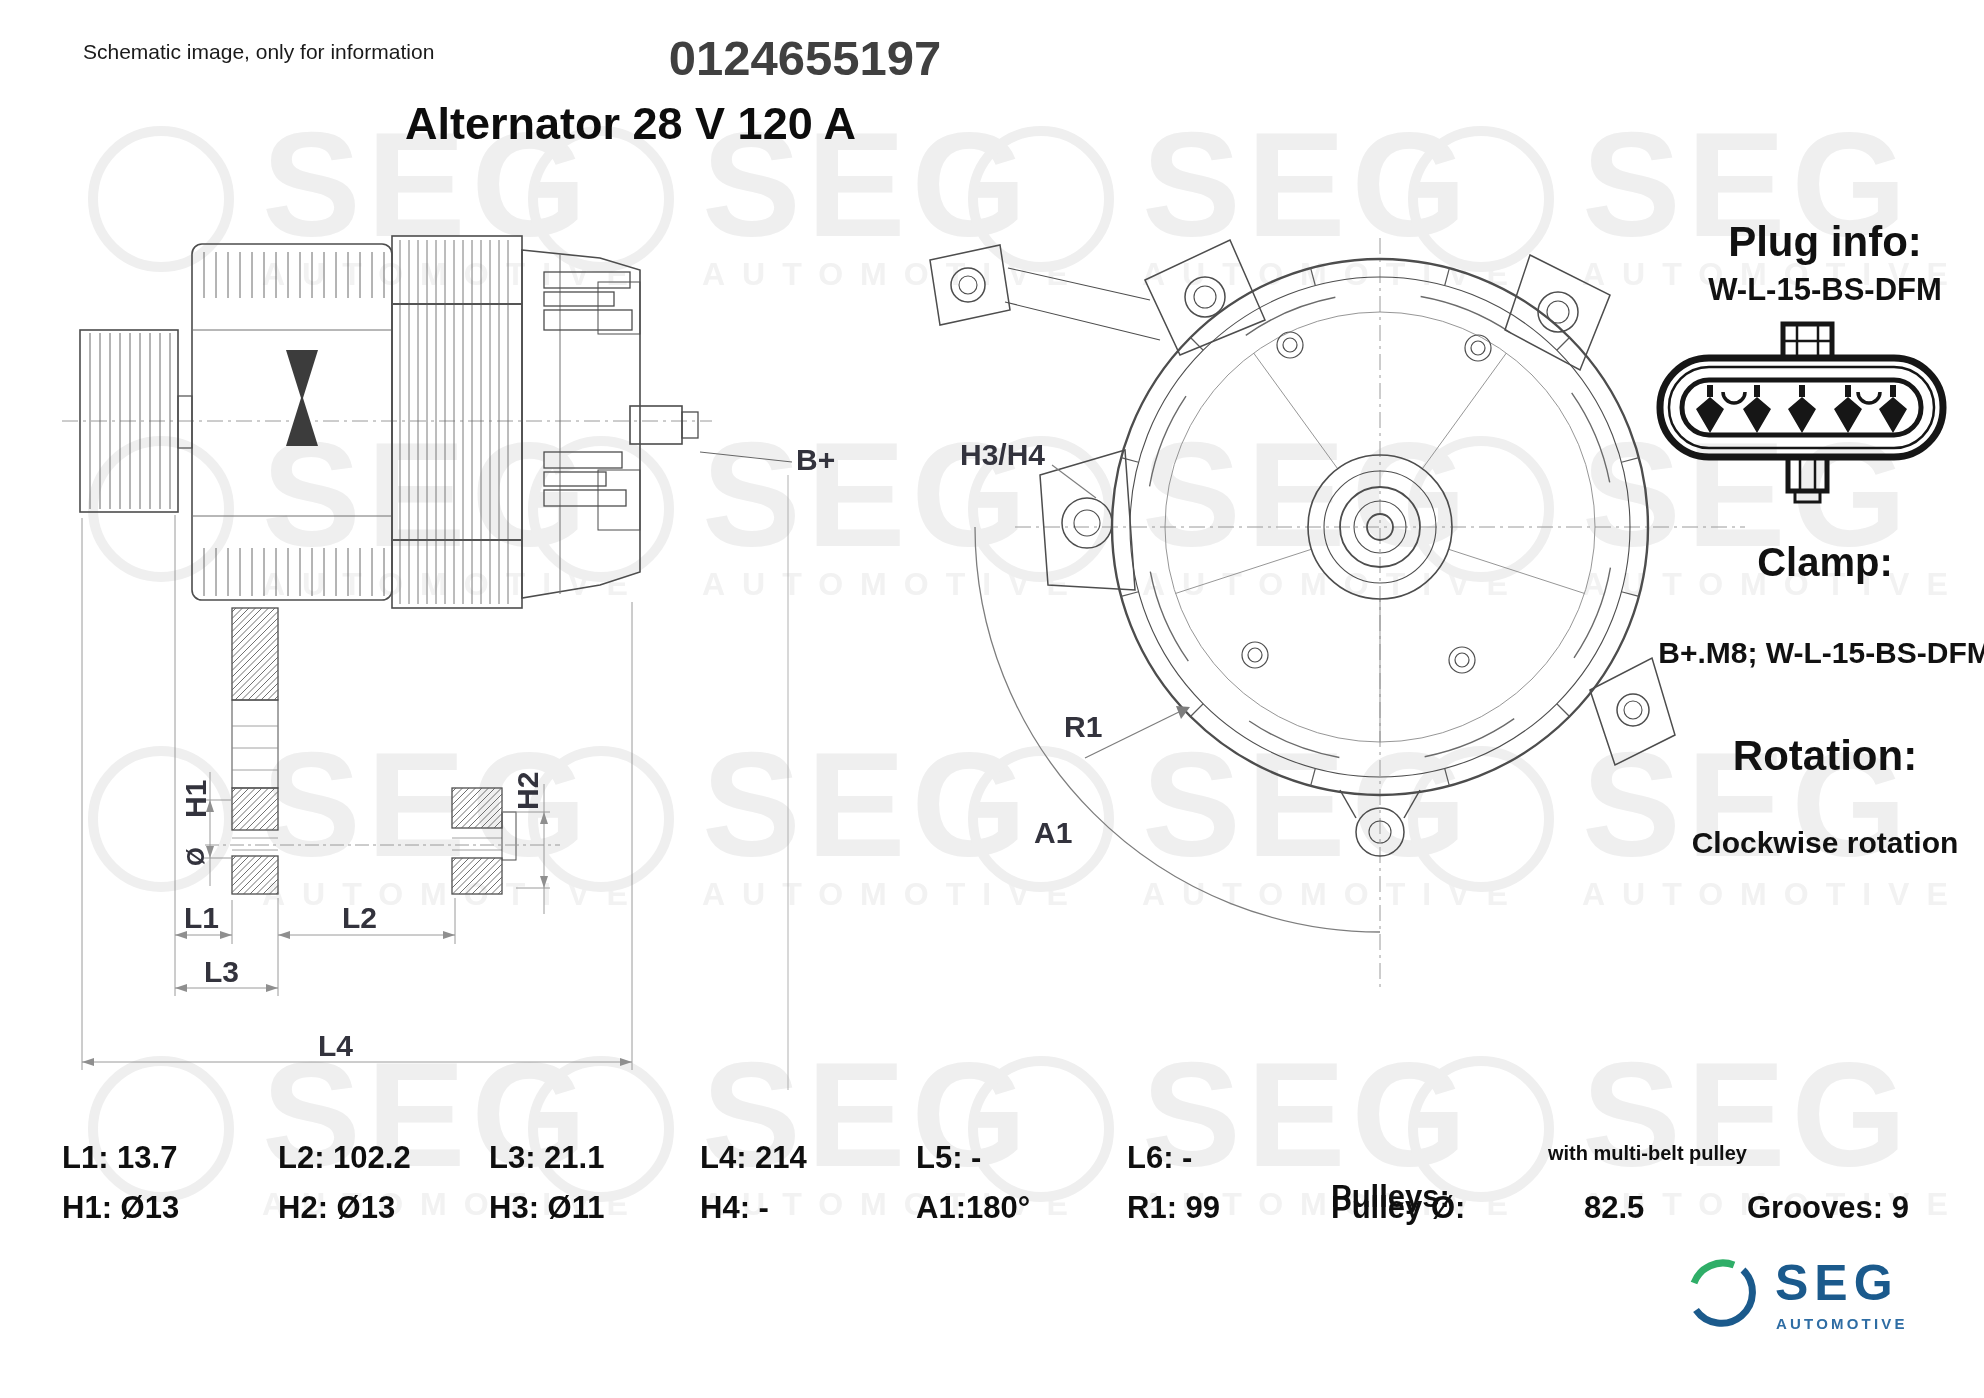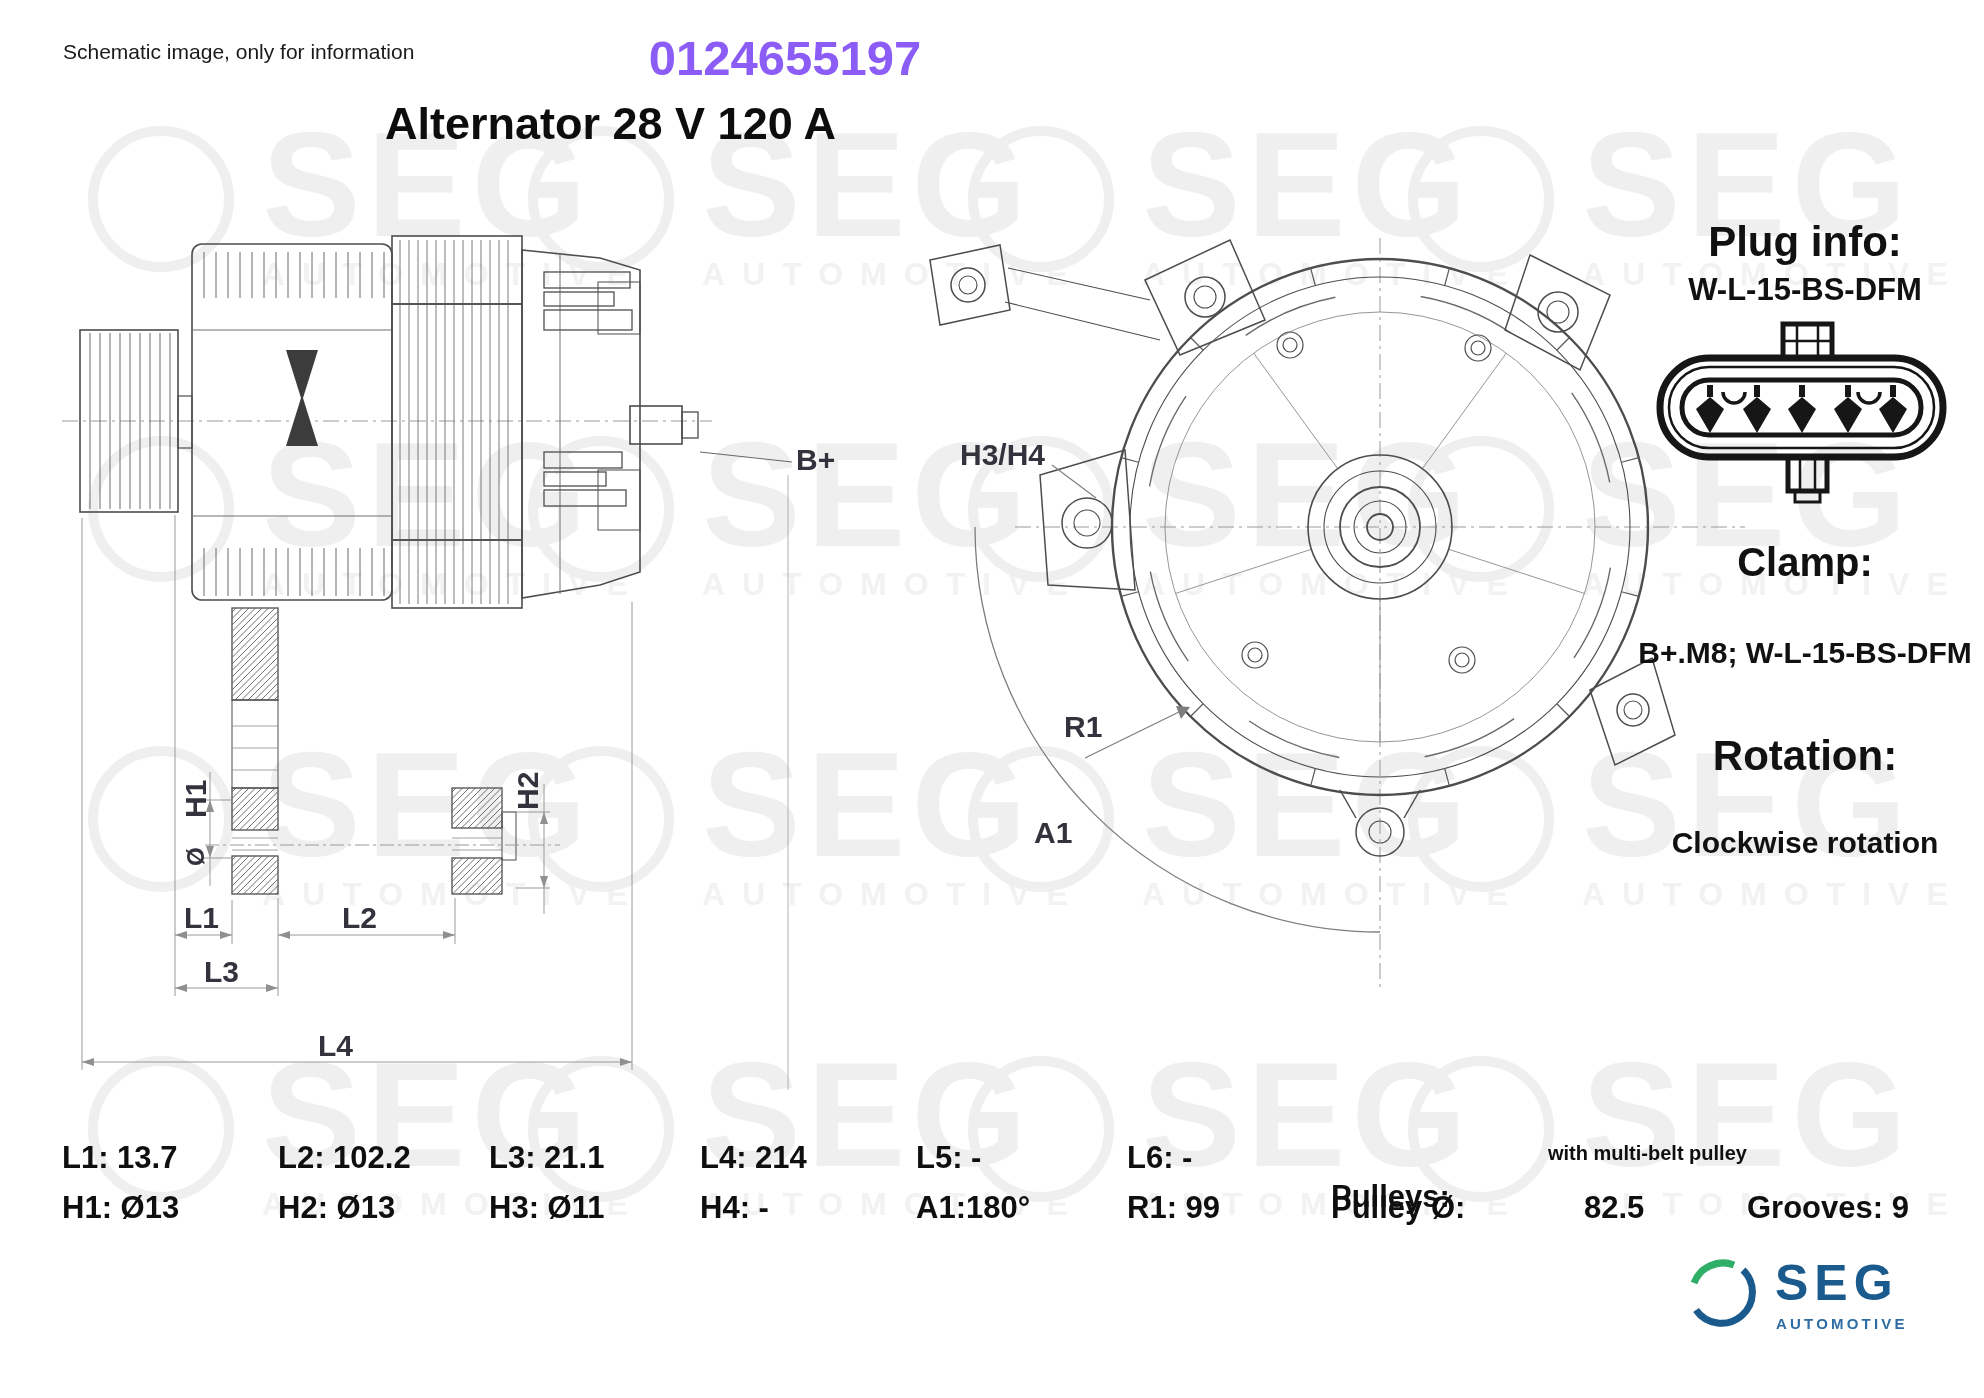--- a/index.html
+++ b/index.html
@@ -6,24 +6,24 @@
   body{width:1984px;height:1398px;position:relative;overflow:hidden;
        font-family:"Liberation Sans",sans-serif;color:#111;}
   
   .wm{position:absolute;display:flex;align-items:flex-start;pointer-events:none;z-index:0;}
   .wm-circle{width:126px;height:126px;border-radius:50%;border:10px solid #efefef;margin-top:6px;}
   .wm-text{margin-left:28px;}
   .wm-seg{font-size:148px;font-weight:bold;line-height:0.88;letter-spacing:6px;color:#efefef;}
   .wm-auto{font-size:32px;font-weight:bold;letter-spacing:17px;color:#f2f2f2;margin-top:6px;}
   
   #art{position:absolute;left:0;top:0;z-index:1;}
-  .txt{position:absolute;z-index:2;white-space:nowrap;}
+  .txt{position:absolute;z-index:2;white-space:nowrap;margin-left:20px;}
   
   .note{left:63px;top:40px;font-size:21px;color:#1a1a1a;}
-  .pn{left:385px;top:30px;width:800px;text-align:center;font-size:49px;font-weight:bold;color:#8b5cf6;}
+  .pn{left:385px;top:30px;width:800px;text-align:center;font-size:49px;font-weight:bold;color:#404040;}
   .title{left:385px;top:98px;width:800px;font-size:45px;font-weight:bold;color:#0d0d0d;}
   
   .rcol{text-align:center;left:1585px;width:440px;}
   .plug-h{top:218px;font-size:42px;font-weight:bold;}
   .plug-v{top:272px;font-size:31px;font-weight:bold;}
   .clamp-h{top:540px;font-size:40px;font-weight:bold;}
   .clamp-v{top:636px;font-size:30px;font-weight:bold;}
   .rot-h{top:732px;font-size:42px;font-weight:bold;}
   .rot-v{top:826px;font-size:30px;font-weight:bold;}
   

